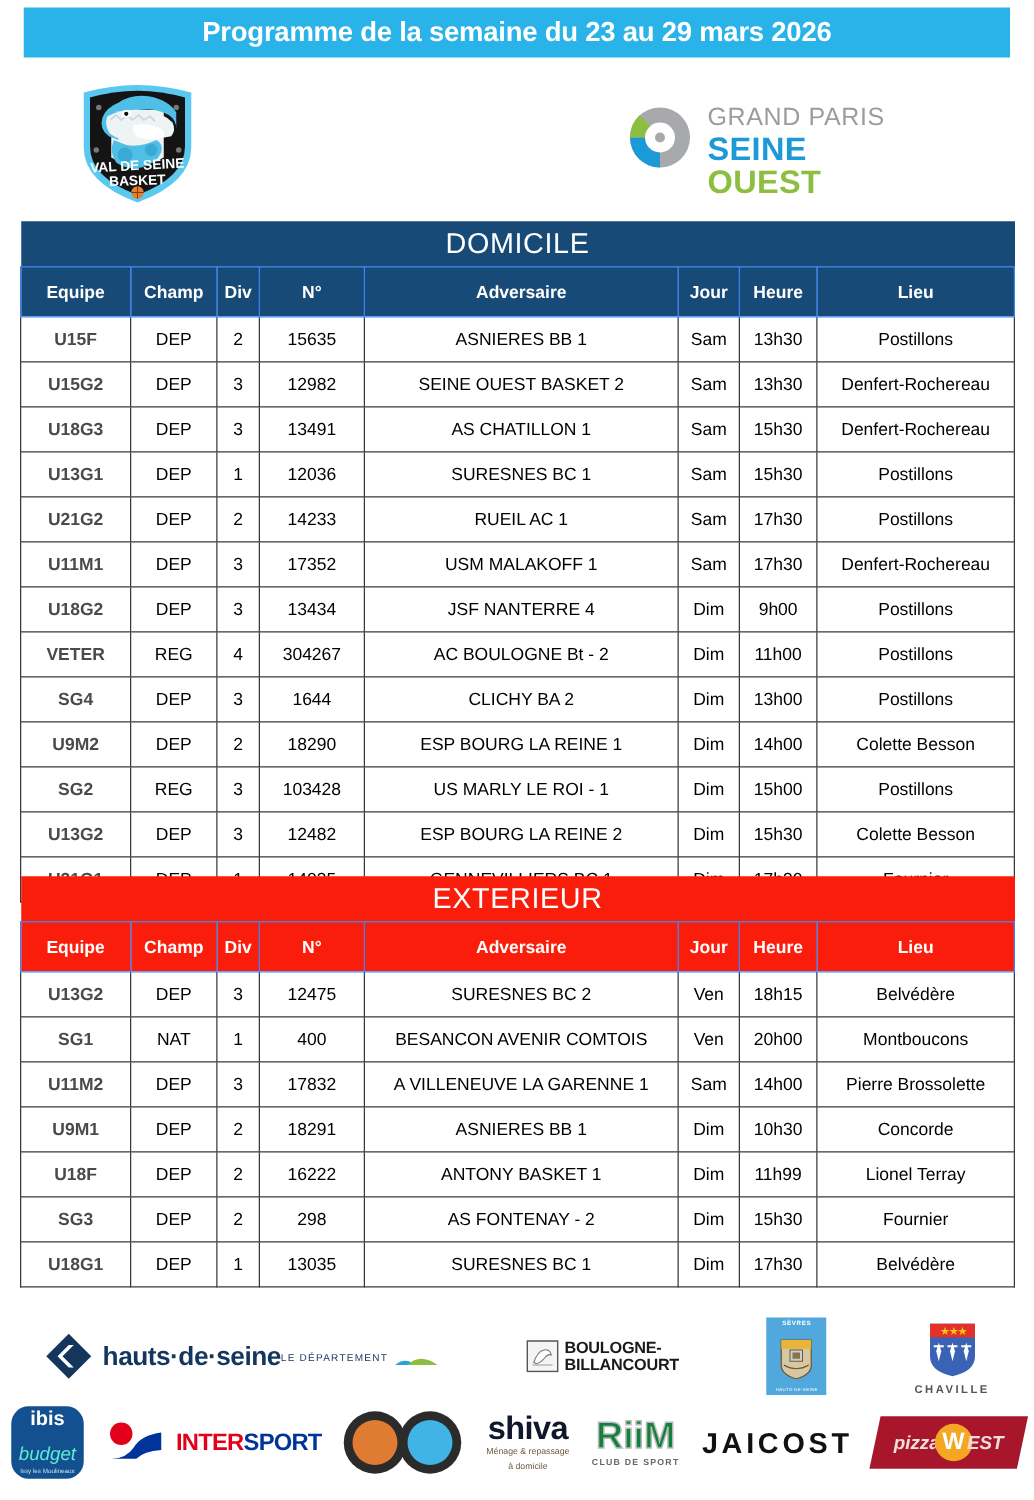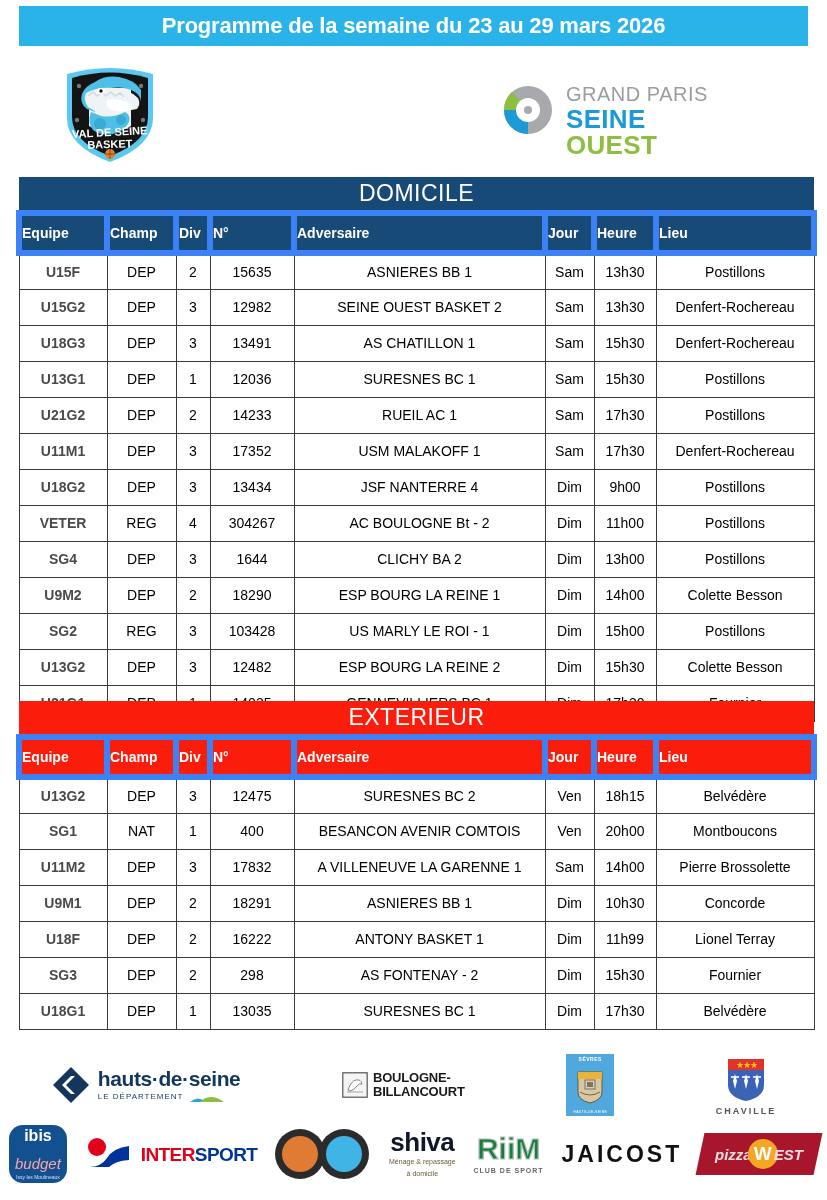--- a/index.html
+++ b/index.html
@@ -85,22 +85,22 @@
     letter-spacing: 0.5px;
   }
   .band.home { background: #184a77; }
   .band.away { background: #fb1d0c; }
 
   .colhead {
     height: 40px;
     color: #ffffff;
     font-size: 14px;
     font-weight: bold;
-    text-align: left;
-    border: 6px solid #3b82f6;
+    text-align: center;
+    border: 1px solid #3b82f6;
   }
   .colhead.home { background: #184a77; }
   .colhead.away { background: #fb1d0c; }
 
   .sched-table tbody tr { height: 36px; }
   .sched-table tbody td {
     border: 1px solid #3a3a3a;
     text-align: center;
     font-size: 14px;
     color: #000000;
@@ -128,21 +128,21 @@
   .sponsor-row {
     position: absolute; left: 0; width: 827px;
     display: flex; align-items: center; justify-content: space-around;
   }
   .sponsor-row.r1 { top: 14px; height: 62px; }
   .sponsor-row.r2 { top: 78px; height: 72px; }
   .sp { display: flex; align-items: center; justify-content: center; }
 
   
   .hds { gap: 7px; }
-  .hds-text { display: flex; flex-direction: column; line-height: 1; }
+  .hds-text { display: flex; flex-direction: row; line-height: 1; }
   .hds-l1 { font-size: 21px; font-weight: bold; color: #14365c; letter-spacing: -0.4px; }
   .hds-l2 {
     font-size: 8px; color: #14365c; letter-spacing: 1px;
     margin-top: 3px; display: flex; align-items: center; gap: 6px;
   }
 
   
   .bb { gap: 5px; }
   .bb-text { display: flex; flex-direction: column; line-height: 1.05; }
   .bb-l1, .bb-l2 { font-size: 13px; font-weight: bold; color: #1a1a1a; letter-spacing: -0.2px; }
@@ -161,21 +161,21 @@
   .chav-label { font-size: 9px; color: #555; letter-spacing: 2px; font-weight: bold; }
 
   
   .ibis-box {
     width: 58px; height: 58px; background: #12508f;
     border-radius: 14px 14px 14px 14px;
     display: flex; flex-direction: column; align-items: center;
     justify-content: center; line-height: 1;
   }
   .ibis-l1 { font-size: 16px; font-weight: bold; color: #ffffff; }
-  .ibis-l2 { font-size: 15px; font-style: italic; color: #fca5a5; margin-top: 12px; }
+  .ibis-l2 { font-size: 15px; font-style: italic; color: #5eead4; margin-top: 12px; }
   .ibis-l3 { font-size: 5px; color: #cfe0f0; margin-top: 4px; }
 
   
   .inter { gap: 4px; }
   .inter-text { display: flex; flex-direction: row; line-height: 1; }
   .inter-l1 { font-size: 19px; font-weight: bold; color: #e2001a; letter-spacing: -0.6px; }
   .inter-l2 { font-size: 19px; font-weight: bold; color: #00349a; letter-spacing: -0.6px; }
 
   
   .medallions { position: relative; width: 96px; height: 50px; }

